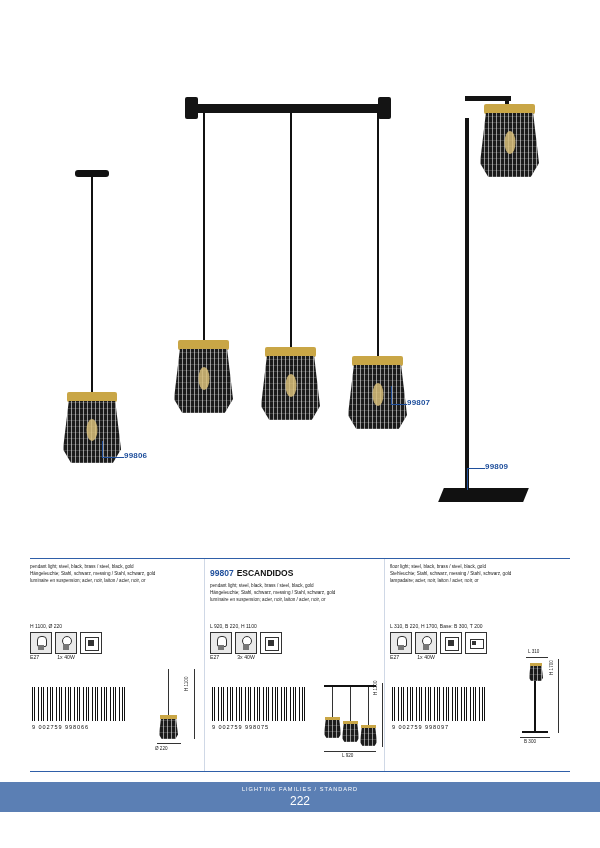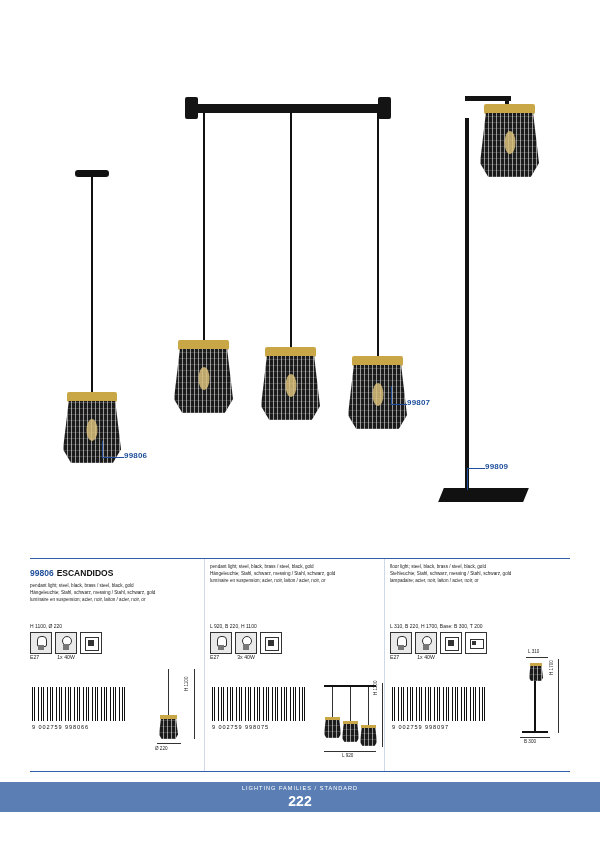--- a/index.html
+++ b/index.html
@@ -64,21 +64,21 @@
   
   .mini{position:absolute;}
   .mini .lbl{position:absolute;font-size:4.6px;color:#222;}
   .vline{position:absolute;width:1px;background:#333;}
   .hline{position:absolute;height:1px;background:#333;}
 
   
   .footer{position:absolute;left:0;top:782px;width:600px;height:30px;background:#5b7fb4;color:#fff;
           display:flex;flex-direction:column;align-items:center;justify-content:center;}
   .footer .f1{font-size:5.6px;letter-spacing:1px;}
-  .footer .f2{font-size:14px;font-weight:bold;margin-top:2px;}
+  .footer .f2{font-size:12px;font-weight:normal;margin-top:2px;}
 </style>
 </head>
 <body>
 
 <div class="page">
 
   <div class="hero">
 
     <div>
       <div class="p1-canopy"></div>
@@ -143,23 +143,20 @@
       <span>99809</span>
     </div>
   </div>
 
   <div class="specs">
 
     <div class="divider" style="left:174px;"></div>
     <div class="divider" style="left:354px;"></div>
 
     <div class="col c1">
-      <p class="code">
-        <span>99806</span><span class="fam">ESCANDIDOS</span>
-      </p>
       <div class="desc">pendant light; steel, black, brass / steel, black, gold</div>
       <div class="desc" style="margin-top:0;">Hängeleuchte; Stahl, schwarz, messing / Stahl, schwarz, gold</div>
       <div class="desc" style="margin-top:0;">luminaire en suspension; acier, noir, laiton / acier, noir, or</div>
 
       <div class="dims">H 1100, Ø 220</div>
 
       <div class="icons">
         <div class="ic">
           <div style="position:absolute;left:6px;top:3px;width:8px;height:9px;border:.6px solid #333;border-radius:4px 4px 2px 2px;background:#fff;"></div>
           <div style="position:absolute;left:7px;top:12px;width:6px;height:5px;background:#777;"></div>
@@ -186,20 +183,23 @@
         <div style="position:absolute;left:18px;top:46px;width:17px;height:4px;background:#c9a646;"></div>
         <div class="shade-body" style="position:absolute;left:17px;top:50px;width:19px;height:20px;clip-path:polygon(10% 0,90% 0,100% 78%,86% 100%,14% 100%,0 78%);"></div>
         <div class="vline" style="left:52px;top:0;height:70px;"></div>
         <div class="lbl" style="left:42px;top:22px;transform:rotate(-90deg);transform-origin:left top;">H 1100</div>
         <div class="hline" style="left:15px;top:74px;width:24px;"></div>
         <div class="lbl" style="left:13px;top:77px;">Ø 220</div>
       </div>
     </div>
 
     <div class="col c2">
+      <p class="code">
+        <span>99807</span><span class="fam">ESCANDIDOS</span>
+      </p>
       <div class="desc">pendant light; steel, black, brass / steel, black, gold</div>
       <div class="desc" style="margin-top:0;">Hängeleuchte; Stahl, schwarz, messing / Stahl, schwarz, gold</div>
       <div class="desc" style="margin-top:0;">luminaire en suspension; acier, noir, laiton / acier, noir, or</div>
 
       <div class="dims">L 920, B 220, H 1100</div>
 
       <div class="icons">
         <div class="ic">
           <div style="position:absolute;left:6px;top:3px;width:8px;height:9px;border:.6px solid #333;border-radius:4px 4px 2px 2px;background:#fff;"></div>
           <div style="position:absolute;left:7px;top:12px;width:6px;height:5px;background:#777;"></div>

